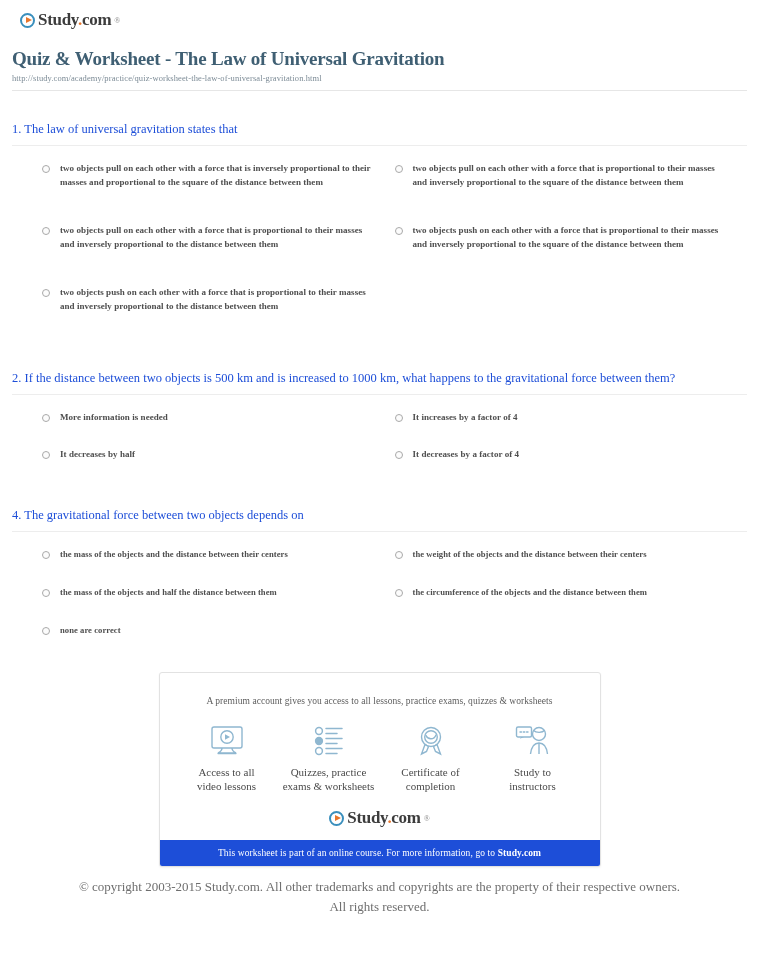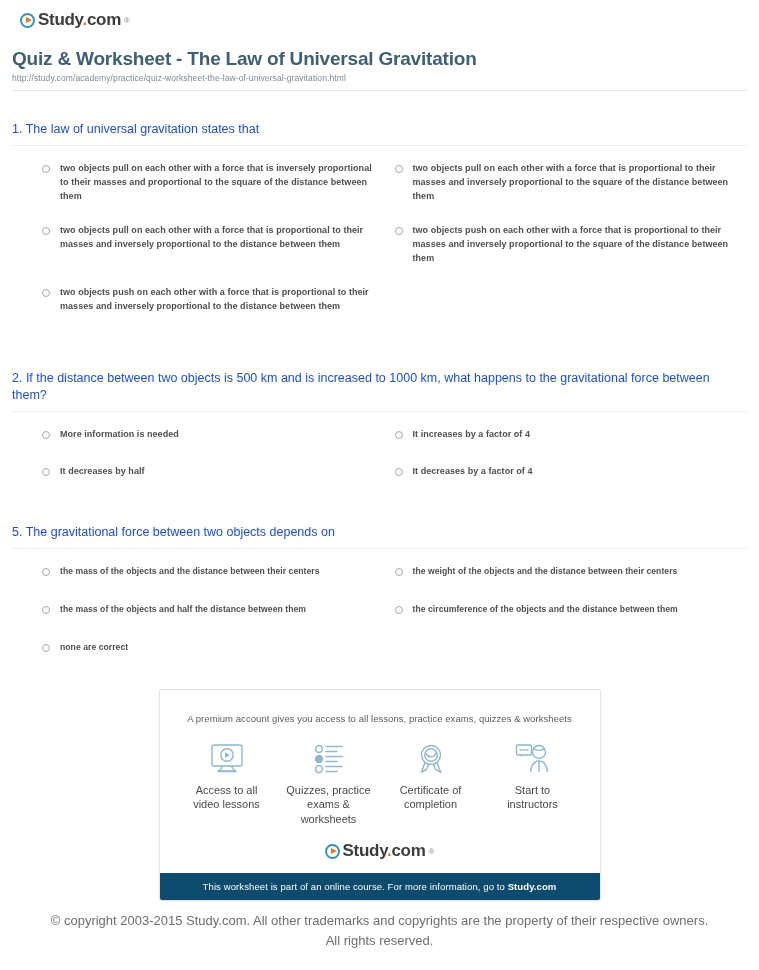--- a/index.html
+++ b/index.html
@@ -4,21 +4,21 @@
 <style>
   * { box-sizing: border-box; margin: 0; padding: 0; }
   html, body {
     width: 759px;
     height: 970px;
     background: #ffffff;
     font-family: "Liberation Sans", sans-serif;
     color: #4a4a4a;
     overflow: hidden;
   }
-  .page { position: relative; width: 759px; height: 747px; padding: 0 12px; }
+  .page { position: relative; width: 759px; height: 747px; padding: 0 12px; font-family: Liberation Serif, serif; }
 
   
   .logo-row { padding: 8px 0 0 8px; height: 32px; display: flex; align-items: center; }
   .logo { display: inline-flex; align-items: center; gap: 3px; }
   .logo-mark {
     width: 15px; height: 15px; border-radius: 50%;
     background: #ffffff;
     border: 2px solid #3a8fbd;
     position: relative; flex: none;
   }
@@ -101,21 +101,21 @@
   .feature { width: 100px; text-align: center; }
   .feature-icon { height: 34px; display: flex; align-items: center; justify-content: center; }
   .feature-label {
     font-size: 11px; color: #4a4a4a; line-height: 1.35; margin-top: 7px;
   }
   .promo-logo-row {
     display: flex; justify-content: center; align-items: center;
     padding: 2px 0 12px;
   }
   .promo-bar {
-    background: #0c4a6e;
+    background: #1d4ed8;
     color: #ffffff;
     text-align: center;
     font-size: 9.5px;
     padding: 8px 0;
     letter-spacing: 0.1px;
   }
   .promo-bar b { font-weight: 700; }
 
   .copyright {
     text-align: center;
@@ -188,21 +188,21 @@
         <span class="option-label">It decreases by half</span>
       </div>
       <div class="option">
         <span class="radio"></span>
         <span class="option-label">It decreases by a factor of 4</span>
       </div>
     </div>
   </div>
 
   <div class="question-block q3">
-    <div class="question-text">5. The gravitational force between two objects depends on</div>
+    <div class="question-text">4. The gravitational force between two objects depends on</div>
     <div class="q-rule"></div>
     <div class="options">
       <div class="option">
         <span class="radio"></span>
         <span class="option-label">the mass of the objects and the distance between their centers</span>
       </div>
       <div class="option">
         <span class="radio"></span>
         <span class="option-label">the weight of the objects and the distance between their centers</span>
       </div>
@@ -283,21 +283,21 @@
               <rect x="1.5" y="2" width="15" height="10" rx="1.5"></rect>
               <path d="M5 13.8 L6 12 L9 12 Z" fill="#8fb7d0" stroke="none"></path>
               <path d="M5 7 H13" stroke-linecap="round" stroke-dasharray="1.5 1.8"></path>
               <circle cx="24" cy="9" r="6.5"></circle>
               <path d="M18.6 5.5 C21 8 27.5 8 29.6 5.3"></path>
               <path d="M15.5 29 C16.5 21 20 18 24 18 C28 18 31.5 21 32.5 29"></path>
               <path d="M24 18 L24 29"></path>
             </svg>
           </div>
           <div class="feature-label">
-            <span>Start to</span><br>
+            <span>Study to</span><br>
             <span>instructors</span>
           </div>
         </div>
       </div>
 
       <div class="promo-logo-row">
         <span class="logo">
           <span class="logo-mark"></span>
           <span class="logo-text"><span>Study</span><span class="orange-dot">.</span><span class="dot-com">com</span></span>
           <span class="logo-tm">®</span>

